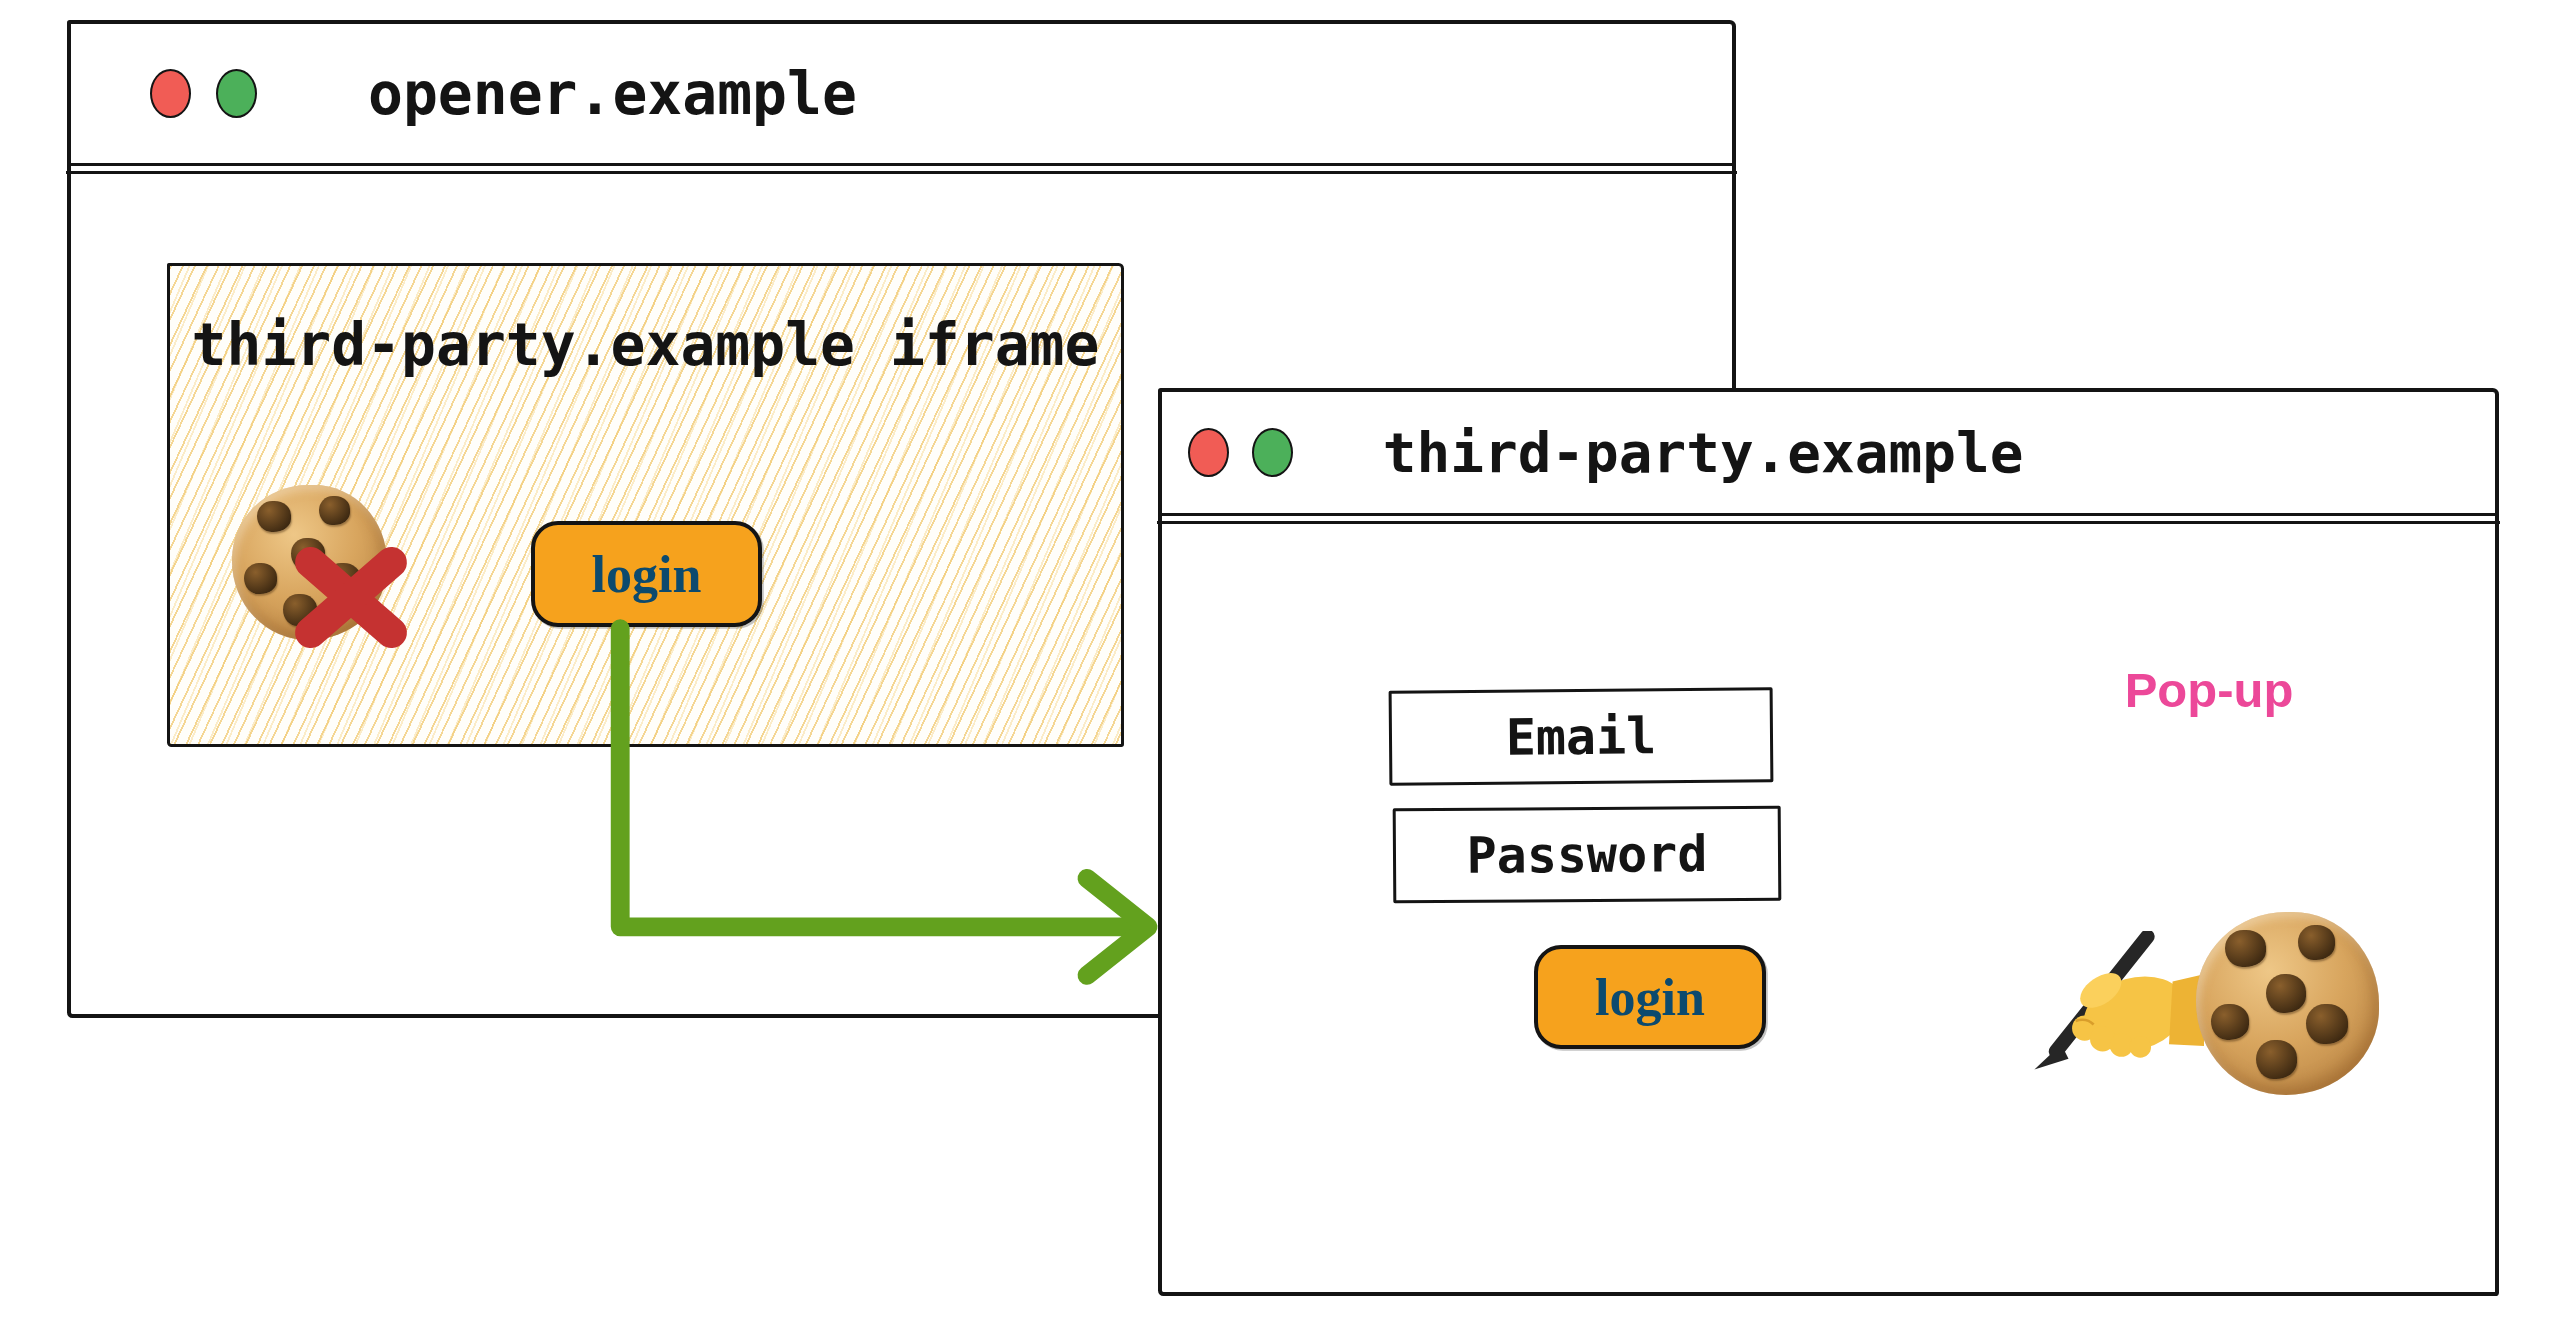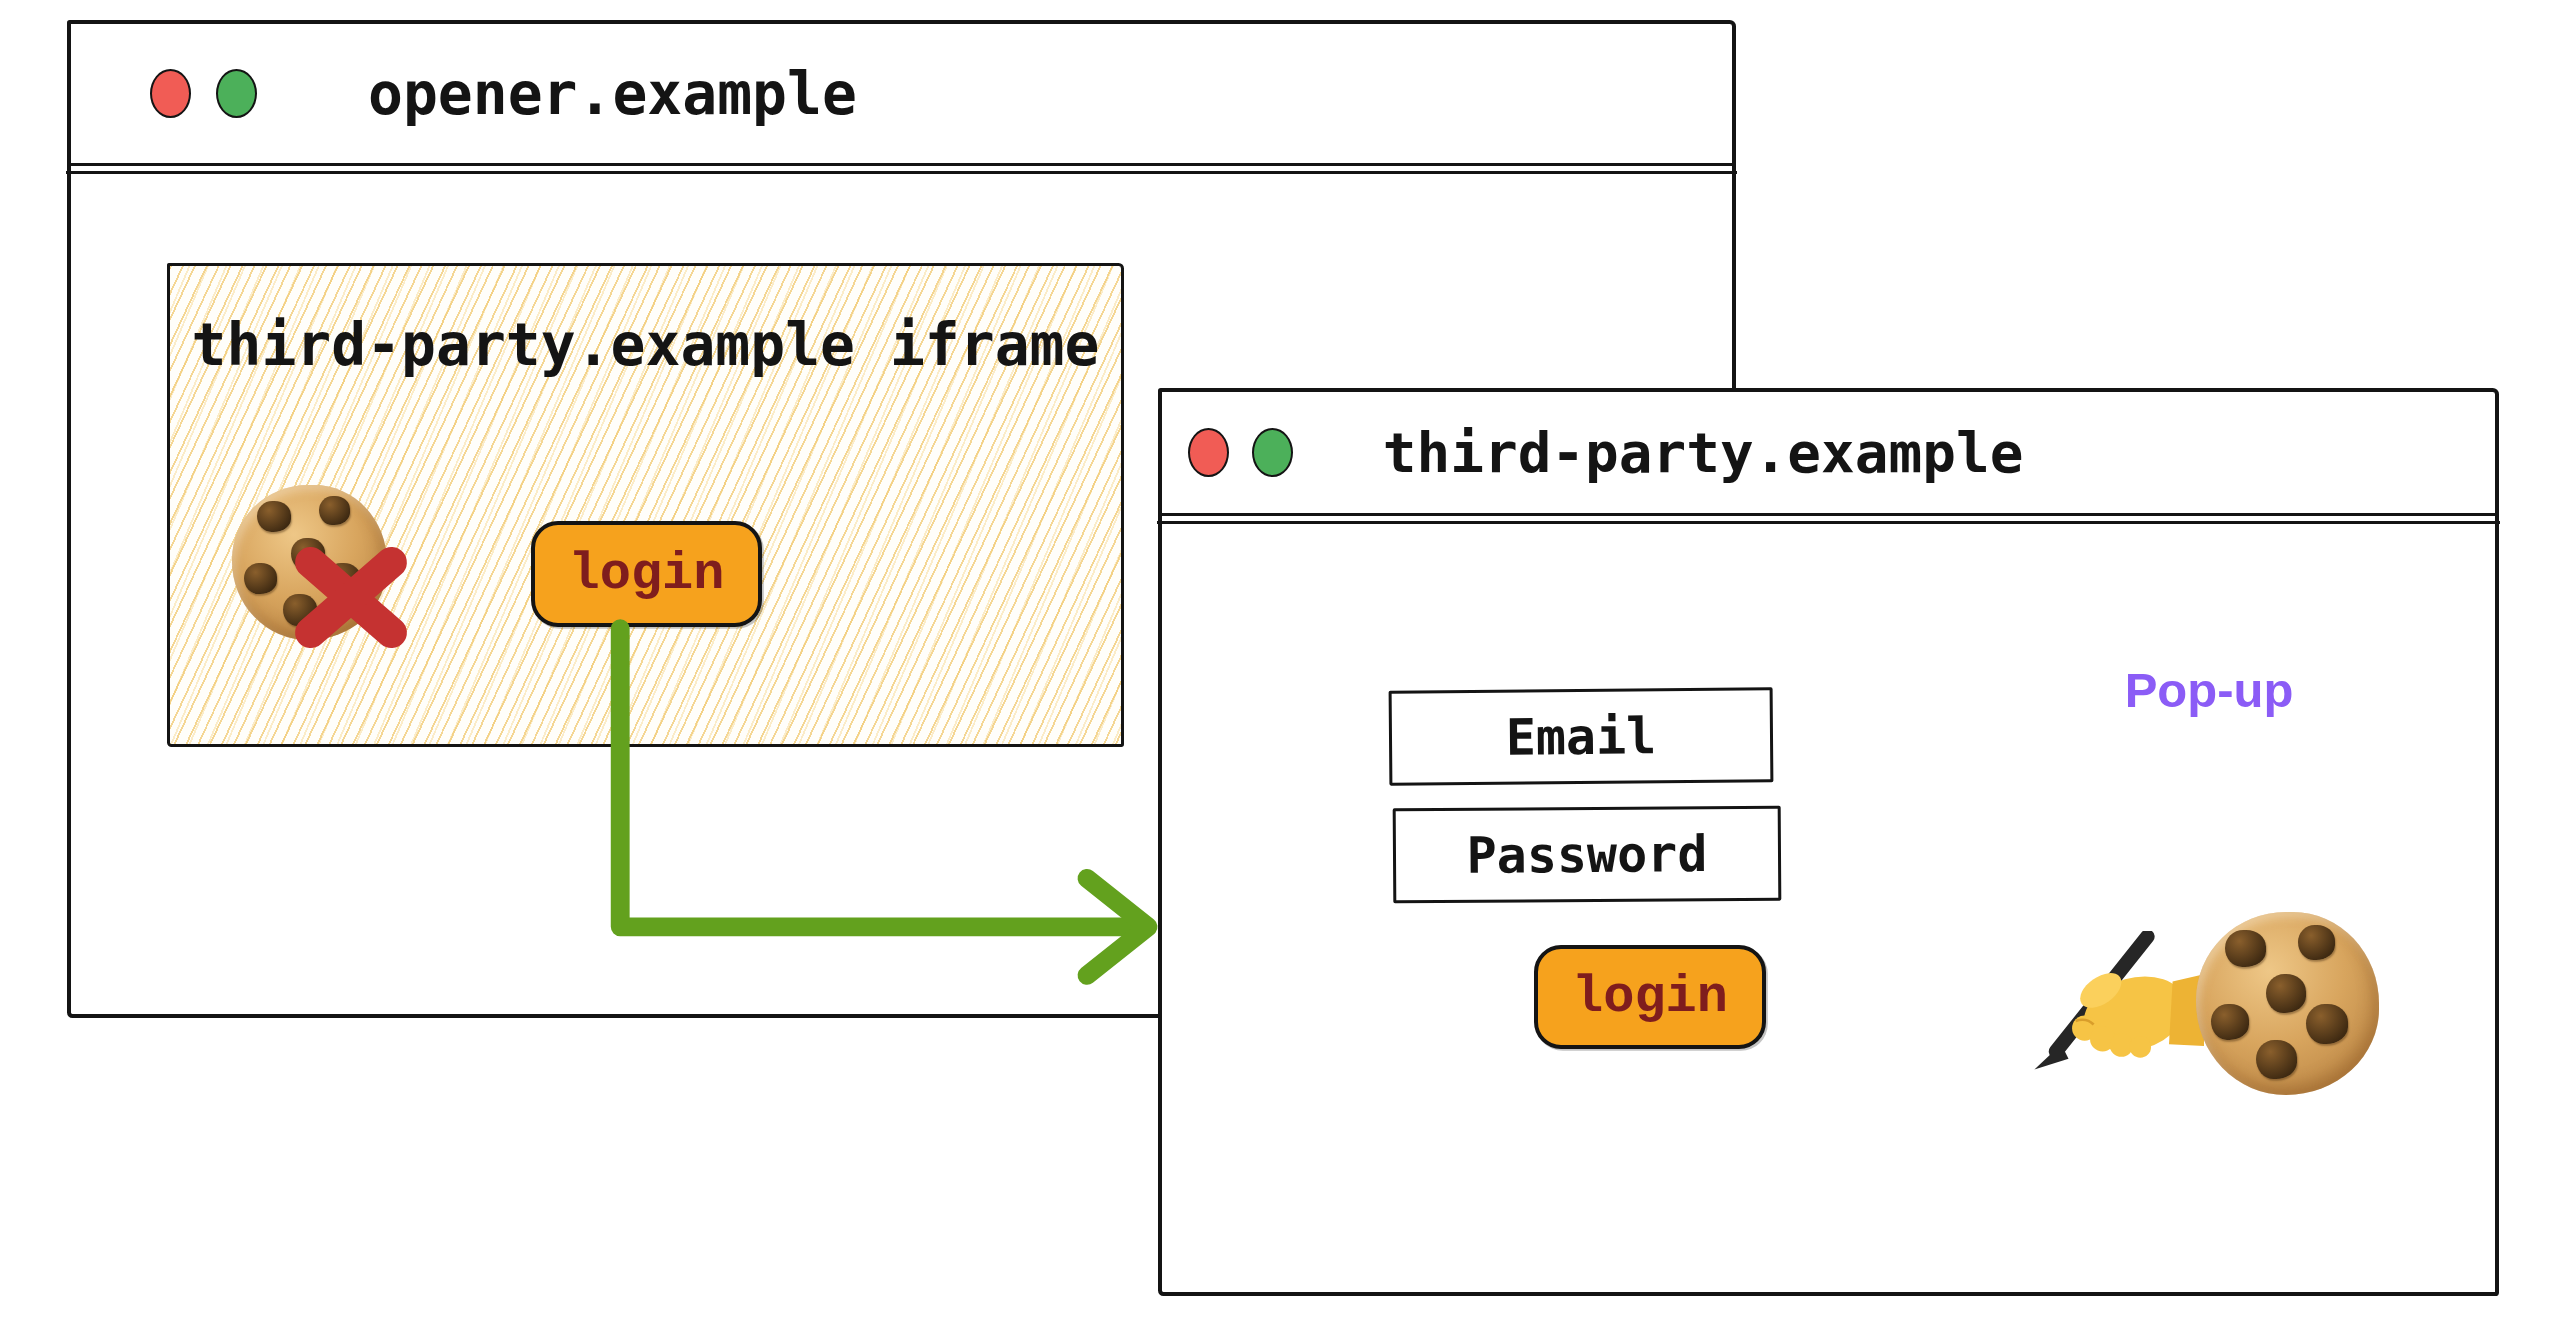--- a/index.html
+++ b/index.html
@@ -51,22 +51,22 @@
   #iframe-box {
     position:absolute; left:96px; top:239px; width:957px; height:484px;
     border:3.6px solid #141414; border-radius:1.8px 5.4px 2.7px 4.5px;
   }
   #iframe-heading { padding-top:45px; text-align:center; font-size:58px; white-space:nowrap; }
 
   
   .login-btn {
     position:absolute; display:flex; align-items:center; justify-content:center;
     background:#f6a21d; border:4.5px solid #141414; border-radius:27px;
-    font-family:Liberation Mono, monospace; font-weight:700;
-    font-size:52px; color:#7f1d1d; cursor:pointer;
+    font-family:Liberation Serif, serif; font-weight:700;
+    font-size:52px; color:#0c4a6e; cursor:pointer;
     box-shadow:1.8px 1.8px 0 rgba(20,20,20,.25);
   }
   #iframe-login-button { left:361px; top:255px; width:231px; height:106px; }
   #popup-login-button  { left:372px; top:553px; width:232px; height:104px; }
 
   
   .cookie {
     position:absolute; border-radius:50% 48% 52% 50% / 49% 51% 48% 52%;
     background:radial-gradient(circle at 40% 32%, #eec787, #d8a55e 45%, #c08b49 78%, #ad7a3e);
     box-shadow:inset -5.4px -8px 14.4px rgba(120,70,20,.35), inset 3.6px 5.4px 9px rgba(255,240,210,.5);
@@ -101,21 +101,21 @@
     position:absolute; display:flex; align-items:center; justify-content:center;
     background:#ffffff; border:3.6px solid #141414; border-radius:1.8px;
     font-size:50px; cursor:text;
   }
   #email-field    { left:227px; top:297px; width:384px; height:95px; transform:rotate(-0.5deg); }
   #password-field { left:231px; top:415px; width:388px; height:95px; transform:rotate(-0.4deg); }
 
   #popup-label {
     position:absolute; left:894px; top:270px; width:306px; text-align:center;
     font-family:"Liberation Sans", sans-serif; font-weight:700; font-size:49px;
-    color:#8b5cf6;
+    color:#ec4899;
   }
 
   
   #arrow-svg { position:absolute; left:584px; top:618px; z-index:2; pointer-events:none; }
   #writing-hand { position:absolute; left:867px; top:539px; }
 </style>
 </head>
 <body>
 
 <section class="window" id="opener-window">

